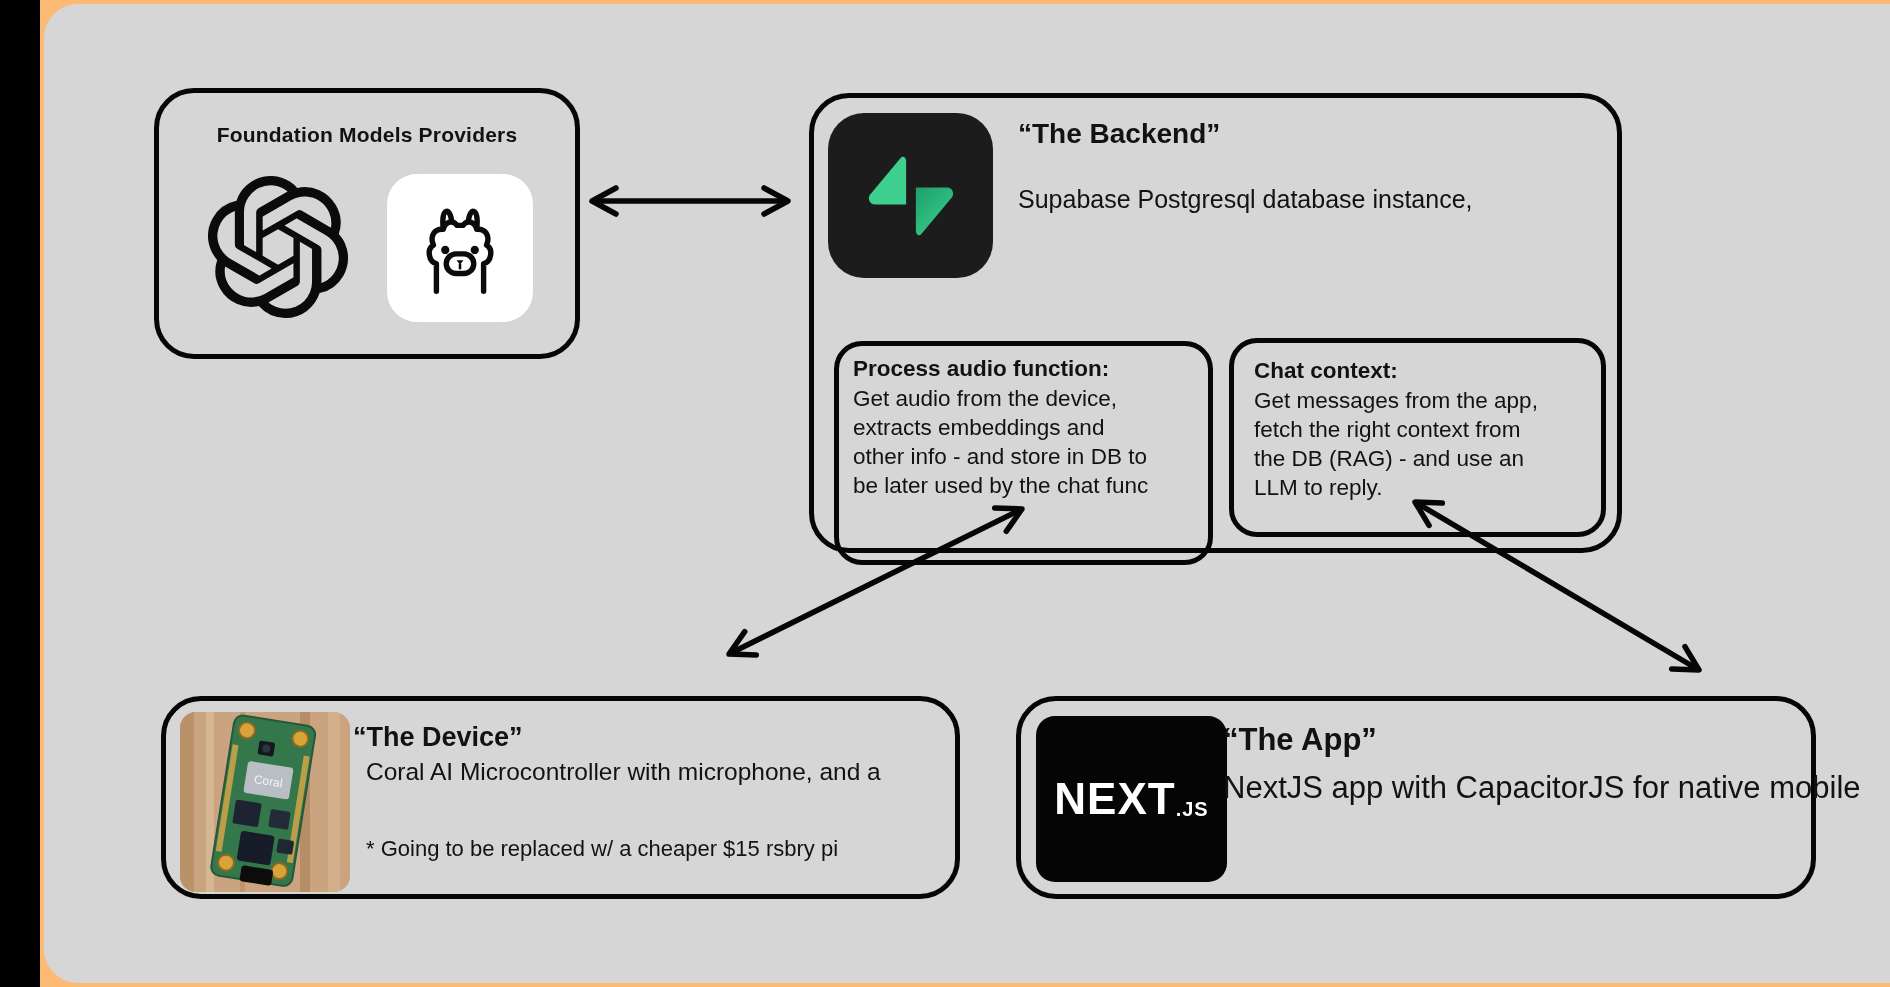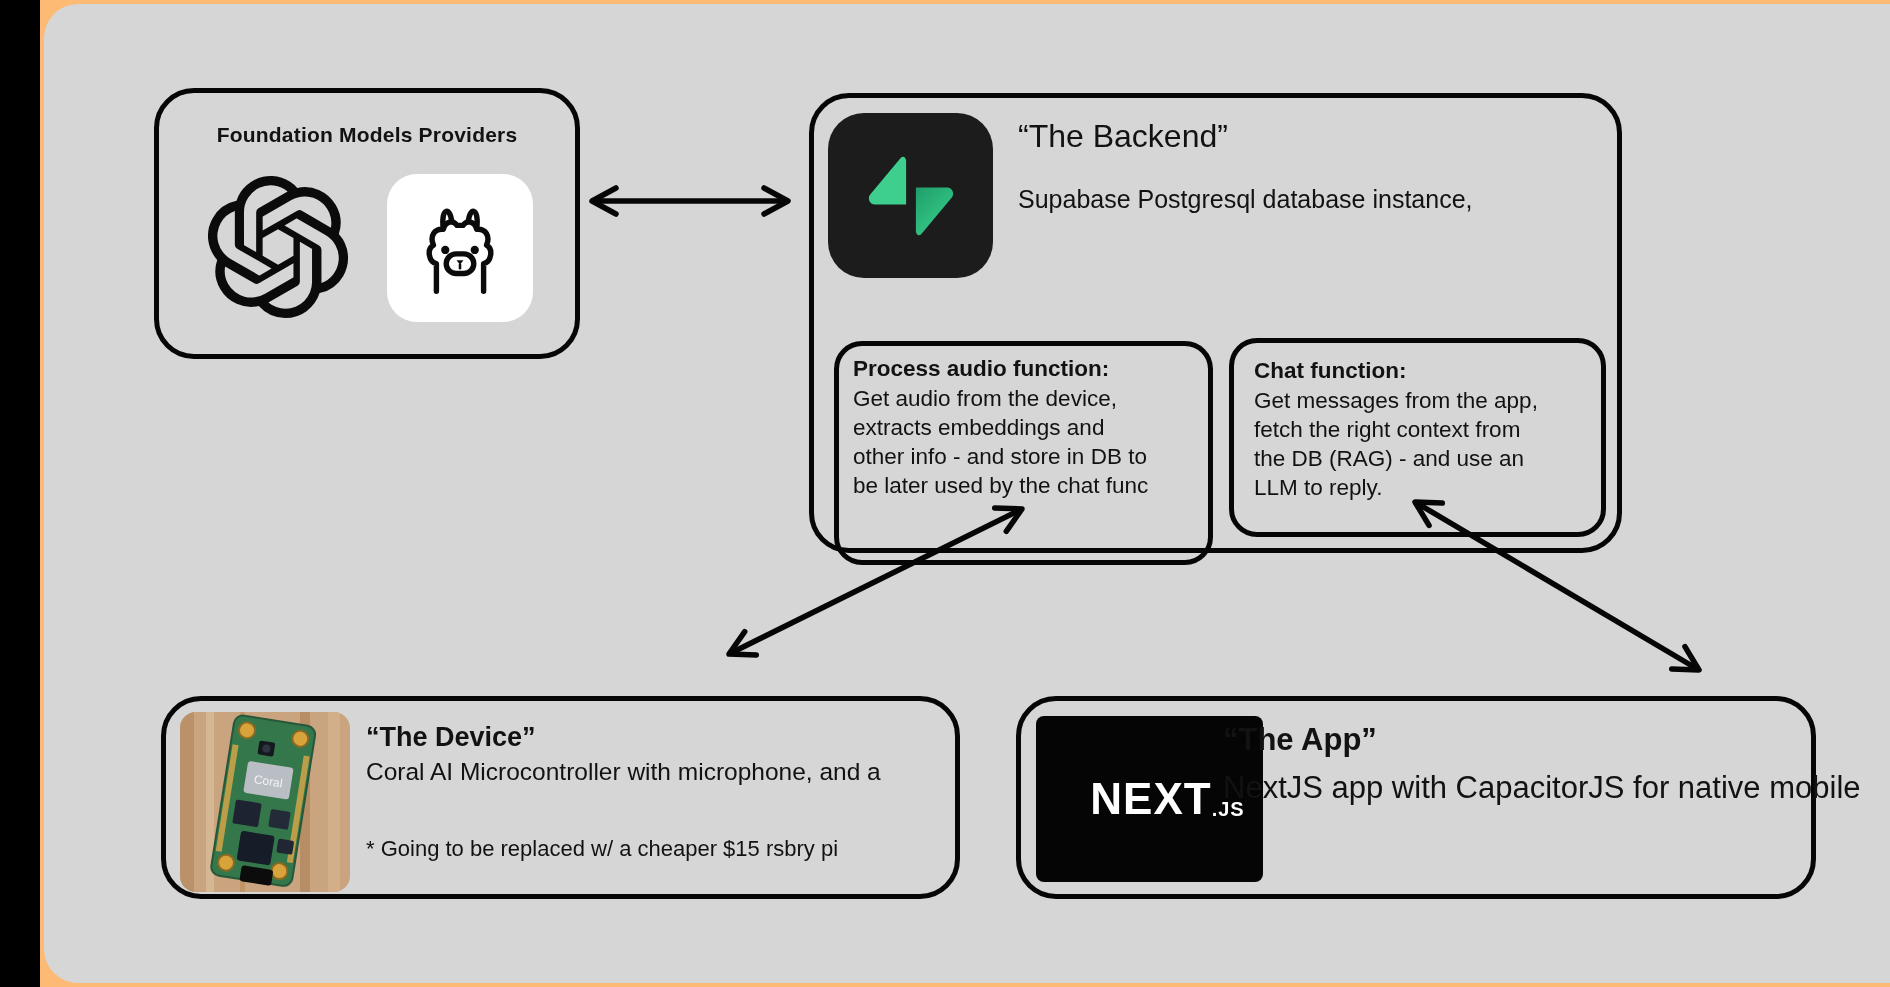--- a/index.html
+++ b/index.html
@@ -14,40 +14,40 @@
   .foundation-title{position:absolute;left:0;right:0;top:30px;text-align:center;
                     font-size:21px;font-weight:bold;letter-spacing:.2px;}
   .openai{position:absolute;left:48px;top:83px;width:142px;height:142px;}
   .llama-tile{position:absolute;left:228px;top:81px;width:146px;height:148px;background:#fff;
               border-radius:30px;display:flex;align-items:center;justify-content:center;}
 
   
   .backend{left:769px;top:93px;width:813px;height:460px;}
   .supa-tile{position:absolute;left:14px;top:15px;width:165px;height:165px;background:#1c1c1c;border-radius:36px;
              display:flex;align-items:center;justify-content:center;}
-  .backend-title{position:absolute;left:204px;top:20px;font-size:32px;font-weight:normal;}
+  .backend-title{position:absolute;left:204px;top:20px;font-size:28px;font-weight:bold;}
   .backend-desc{position:absolute;left:204px;top:84px;font-size:25px;line-height:35px;white-space:nowrap;}
 
   .process-box{left:20px;top:243px;width:379px;height:224px;}
   .chat-box{left:415px;top:240px;width:377px;height:199px;}
   .sub-inner{position:absolute;left:14px;top:7px;right:8px;}
   .sub-title{font-size:22.5px;font-weight:bold;line-height:31px;}
   .sub-line{font-size:22.5px;line-height:29px;white-space:nowrap;}
 
   
   .device{left:121px;top:696px;width:799px;height:203px;}
   .device-photo{position:absolute;left:14px;top:11px;width:170px;height:180px;border-radius:16px;overflow:hidden;}
-  .device-title{position:absolute;left:200px;top:21px;font-size:27px;font-weight:bold;}
+  .device-title{position:absolute;left:187px;top:21px;font-size:27px;font-weight:bold;}
   .device-lines{position:absolute;left:200px;top:56px;font-size:24.5px;line-height:29px;white-space:nowrap;}
   .device-note{position:absolute;left:200px;top:135px;font-size:22px;white-space:nowrap;}
 
   
   .app{left:976px;top:696px;width:800px;height:203px;}
-  .next-tile{position:absolute;left:15px;top:15px;width:191px;height:166px;background:#050505;border-radius:8px;
-             display:flex;align-items:center;justify-content:center;padding-left:36px;}
+  .next-tile{position:absolute;left:15px;top:15px;width:191px;height:166px;background:#050505;border-radius:19px;
+             display:flex;align-items:center;justify-content:center;}
   .next-word{color:#fff;font-size:44px;font-weight:700;letter-spacing:1px;line-height:1;}
   .next-suffix{color:#fff;font-size:20px;font-weight:700;vertical-align:-2px;letter-spacing:1px;}
   .app-title{position:absolute;left:202px;top:21px;font-size:31px;font-weight:bold;}
   .app-lines{position:absolute;left:202px;top:72px;font-size:31px;line-height:29px;white-space:nowrap;}
 
   .arrows{position:absolute;left:0;top:0;width:1890px;height:987px;pointer-events:none;}
 </style>
 </head>
 <body>
 
@@ -100,21 +100,21 @@
         <div class="sub-title">Process audio function:</div>
         <div class="sub-line">Get audio from the device,</div>
         <div class="sub-line">extracts embeddings and</div>
         <div class="sub-line">other info - and store in DB to</div>
         <div class="sub-line">be later used by the chat func</div>
       </div>
     </div>
 
     <div class="subbox chat-box">
       <div class="sub-inner" style="left:20px;top:12px;">
-        <div class="sub-title">Chat function:</div>
+        <div class="sub-title">Chat context:</div>
         <div class="sub-line">Get messages from the app,</div>
         <div class="sub-line">fetch the right context from</div>
         <div class="sub-line">the DB (RAG) - and use an</div>
         <div class="sub-line">LLM to reply.</div>
       </div>
     </div>
   </div>
 
   <div class="box device">
     <div class="device-photo">

